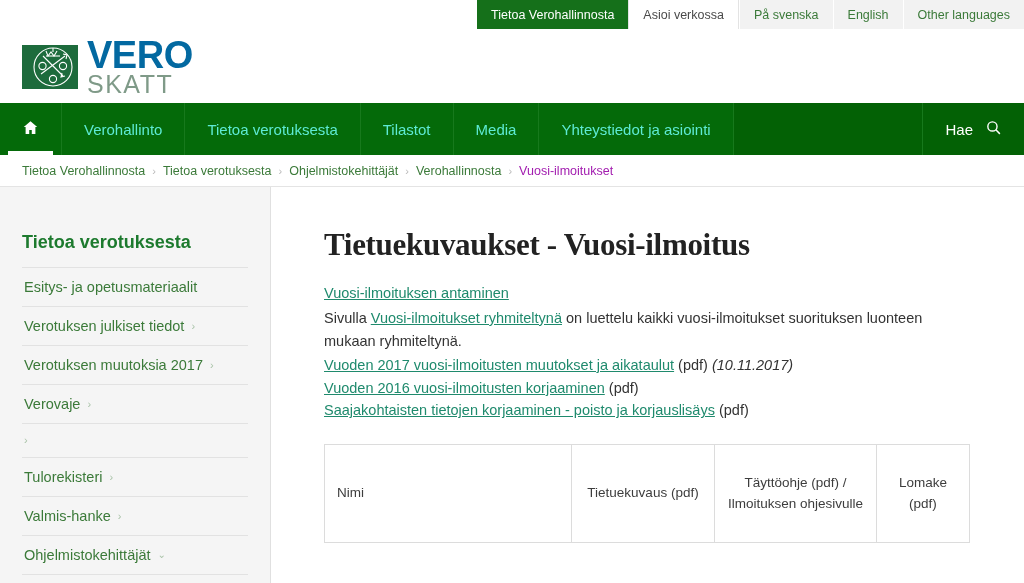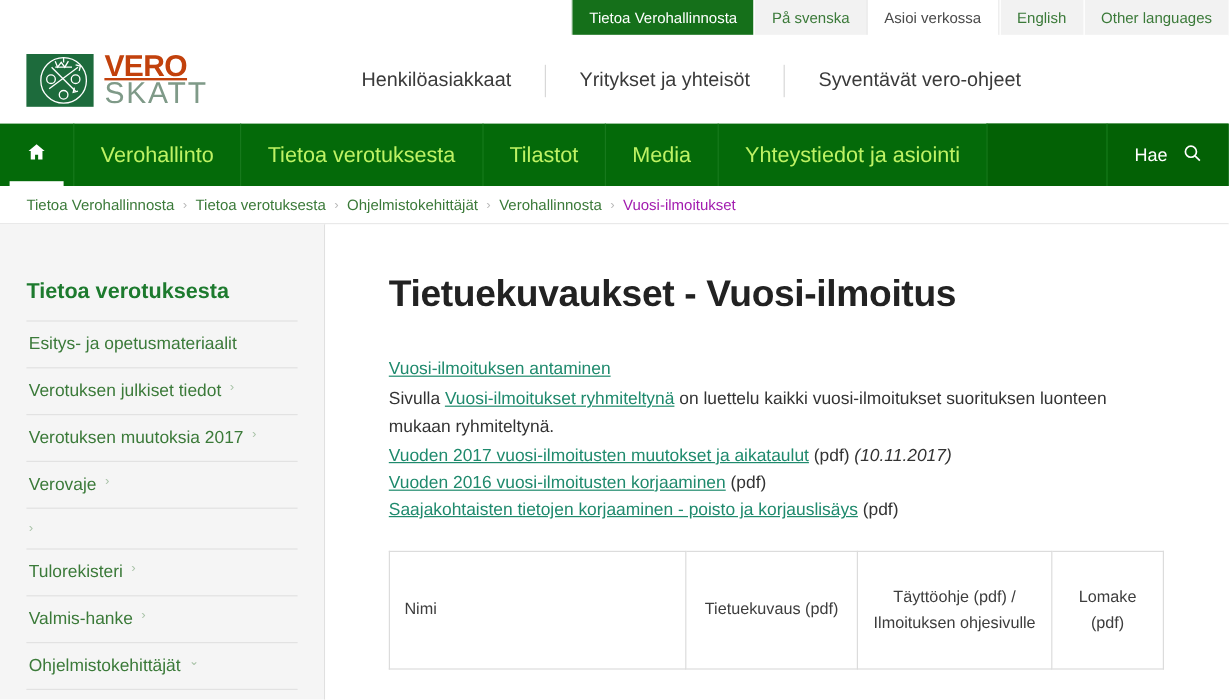--- a/index.html
+++ b/index.html
@@ -71,26 +71,25 @@
     width: 56px;
     height: 44px;
     background: #1d6b3c;
     position: relative;
     overflow: hidden;
     flex: none;
   }
   .logo-mark svg { position: absolute; left: 8px; top: -1px; }
   .logo-words { margin-left: 9px; line-height: 0.92; }
   .logo-vero {
-    font-size: 25px;
+    font-size: 38px;
     font-weight: bold;
-    color: #c2410c;
+    color: #0369a1;
     letter-spacing: -0.5px;
     display: block;
-    text-decoration: underline;
   }
   .logo-skatt {
     font-size: 25px;
     color: #7f9a88;
     letter-spacing: 1.5px;
     display: block;
     font-weight: 300;
   }
 
   .sec-nav {
@@ -113,22 +112,22 @@
     height: 52px;
     background: #046a09;
     display: flex;
     align-items: stretch;
     position: relative;
   }
   .nav-item {
     display: flex;
     align-items: center;
     padding: 0 22px;
-    font-size: 18px;
-    color: #bef264;
+    font-size: 15px;
+    color: #5eead4;
     cursor: pointer;
     white-space: nowrap;
     border-left: 1px solid #17791c;
     position: relative;
   }
   .nav-item:first-child { border-left: none; }
   .nav-item.home { padding: 0 22px; }
   .nav-item.home.active::after {
     content: "";
     position: absolute;
@@ -190,40 +189,42 @@
     color: #1d7a2e;
     padding: 45px 0 14px 0;
   }
   .side-item {
     border-top: 1px solid #e2e2e2;
     padding: 11px 2px 11px 2px;
     font-size: 14.5px;
     color: #3b7a39;
     cursor: pointer;
     display: flex;
+    align-items: center;
     gap: 7px;
     white-space: nowrap;
   }
   .side-item.sub { padding-left: 14px; font-size: 14px; }
   .chev { color: #a9c3a8; font-size: 11px; line-height: 1; }
   .chev.down { font-size: 10px; }
 
   
   .content {
     flex: 1;
     background: #ffffff;
     padding: 40px 52px 0 53px;
     overflow: hidden;
   }
   h1.page-title {
     font-size: 31px;
     font-weight: bold;
     color: #222222;
     letter-spacing: -0.3px;
-    margin-bottom: 36px;
+    margin-bottom: 21px;
+    font-family: Liberation Serif, serif;
   }
   a.link {
     color: #1f8a6d;
     text-decoration: underline;
     font-size: 14.5px;
     cursor: pointer;
   }
   .para {
     font-size: 14.5px;
     color: #333333;
@@ -261,25 +262,25 @@
   .col-tayt { width: 162px; }
   .col-lomake { width: 93px; }
 </style>
 </head>
 <body>
 
 <div class="top-strip">
   <div class="util-tab active">
     <span>Tietoa Verohallinnosta</span>
   </div>
+  <div class="util-tab plain">
+    <span>Asioi verkossa</span>
+  </div>
   <div class="util-tab">
     <span>På svenska</span>
-  </div>
-  <div class="util-tab plain">
-    <span>Asioi verkossa</span>
   </div>
   <div class="util-tab">
     <span>English</span>
   </div>
   <div class="util-tab">
     <span>Other languages</span>
   </div>
 </div>
 
 <div class="brand-row">
@@ -299,25 +300,20 @@
         <path d="M16 12 h14"></path>
         <path d="M23 4 v4"></path>
       </svg>
     </div>
     <div class="logo-words">
       <span class="logo-vero">VERO</span>
       <span class="logo-skatt">SKATT</span>
     </div>
   </div>
 
-  <div class="sec-nav">
-    <div class="sec-nav-item">Henkilöasiakkaat</div>
-    <div class="sec-nav-item">Yritykset ja yhteisöt</div>
-    <div class="sec-nav-item">Syventävät vero-ohjeet</div>
-  </div>
 </div>
 
 <div class="main-nav">
   <div class="nav-item home active">
     <span>
       <svg width="17" height="17" viewBox="0 0 24 24" fill="#ffffff">
         <path d="M12 3 L2.5 11.2 h2.6 V21 h5.1 v-5.6 h3.6 V21 h5.1 v-9.8 h2.6 Z"></path>
       </svg>
     </span>
   </div>

